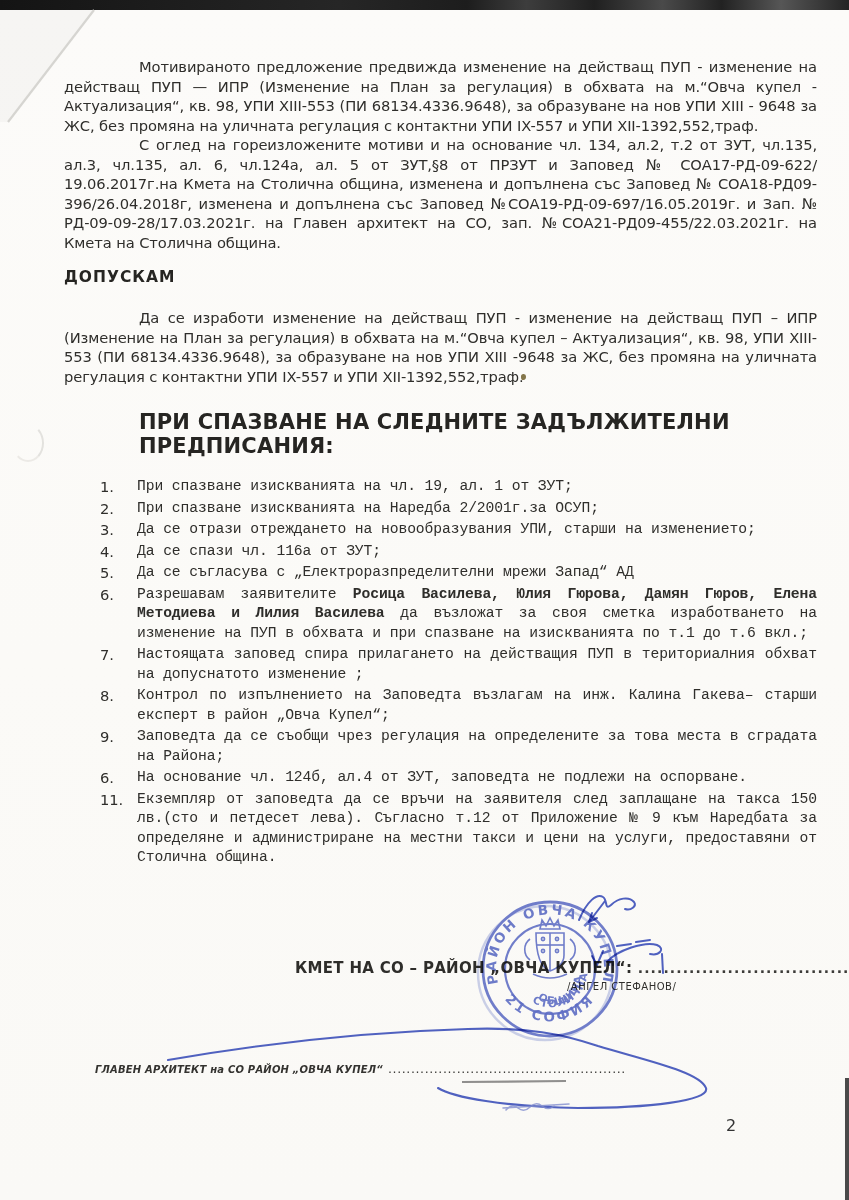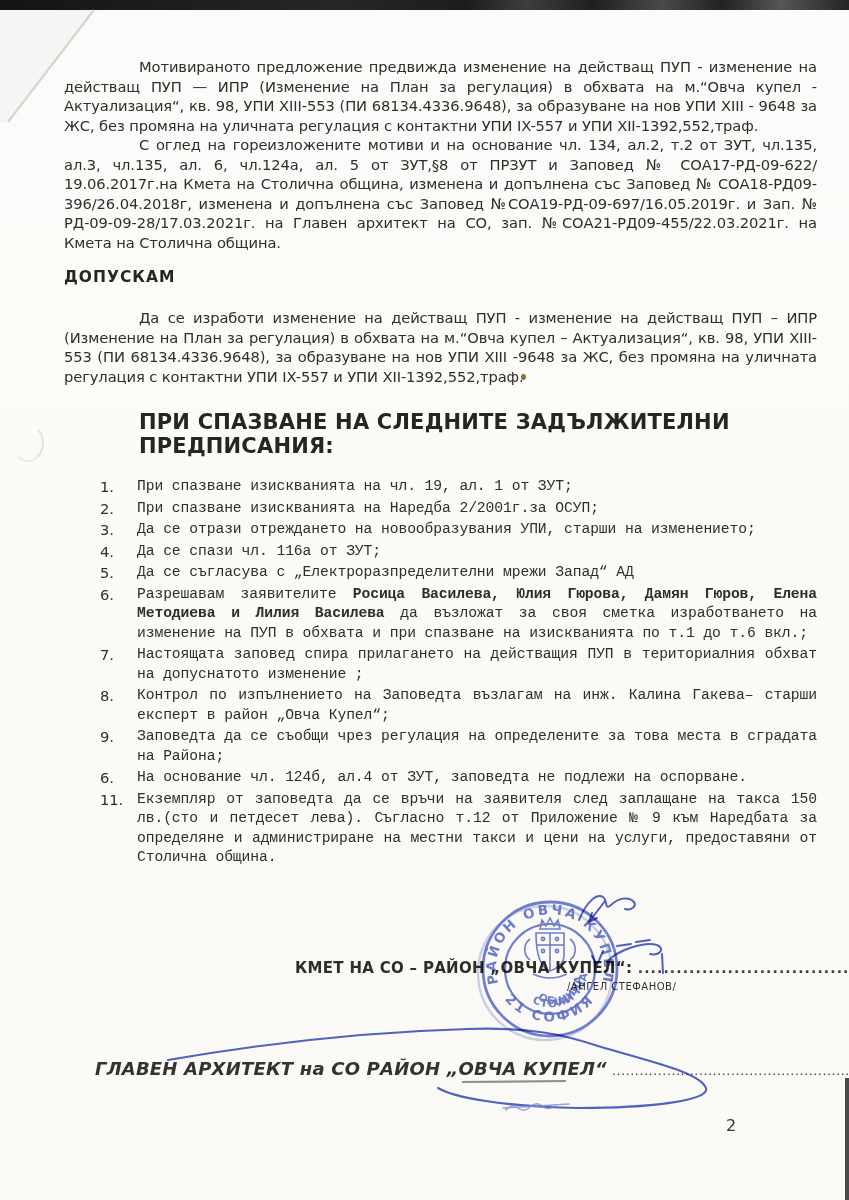--- a/index.html
+++ b/index.html
@@ -71,21 +71,21 @@
     font-size:14px;letter-spacing:1.1px;color:#3c3b38;
   }
   .kmet-name{
     position:absolute;left:567px;top:981px;
     font-size:10px;letter-spacing:.5px;color:#2e2d2a;
   }
   .arch-row{
     position:absolute;left:95px;top:1058px;white-space:nowrap;
   }
   .arch-label{
-    font-style:italic;font-weight:600;font-size:18px;
+    font-style:italic;font-weight:600;font-size:10px;
     letter-spacing:.2px;color:#343330;
   }
   .arch-row .dots{font-size:12.5px;letter-spacing:.6px;}
   .page-number{
     position:absolute;left:726px;top:1116px;
     font-size:16px;color:#333;
   }
   .stamp-svg{
     position:absolute;left:460px;top:881px;
     mix-blend-mode:multiply;opacity:.9;

